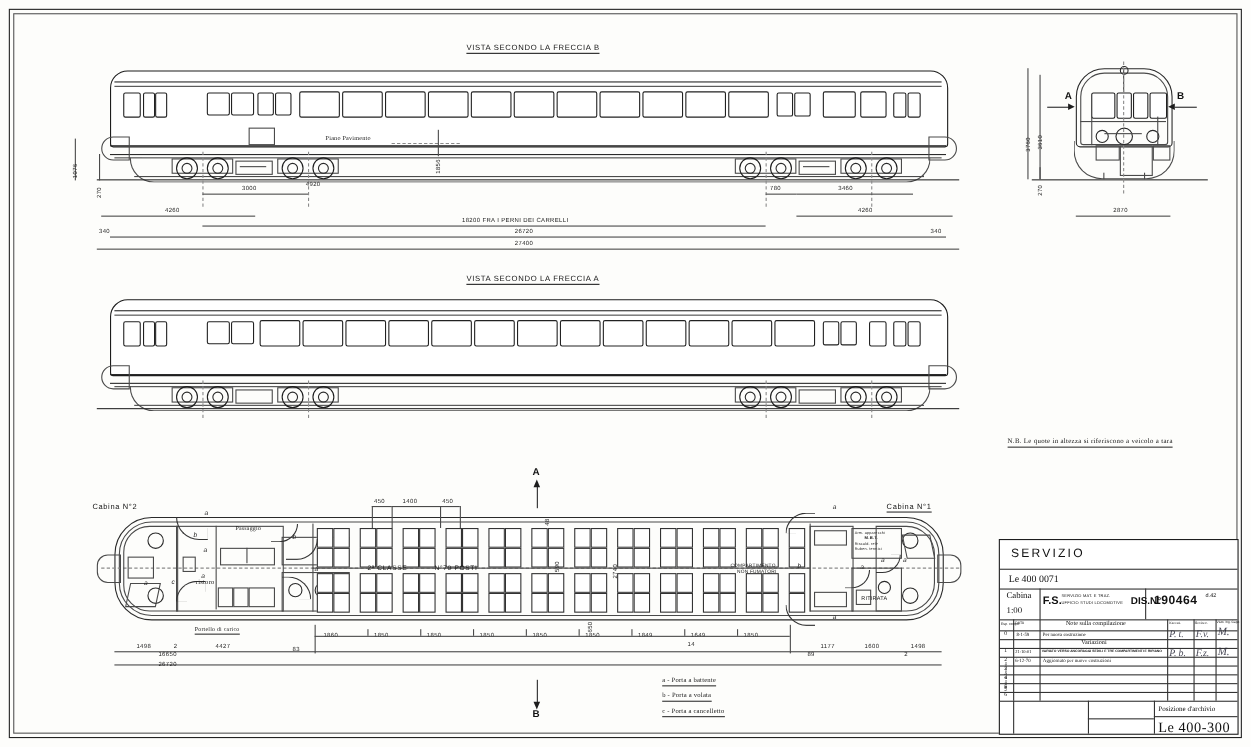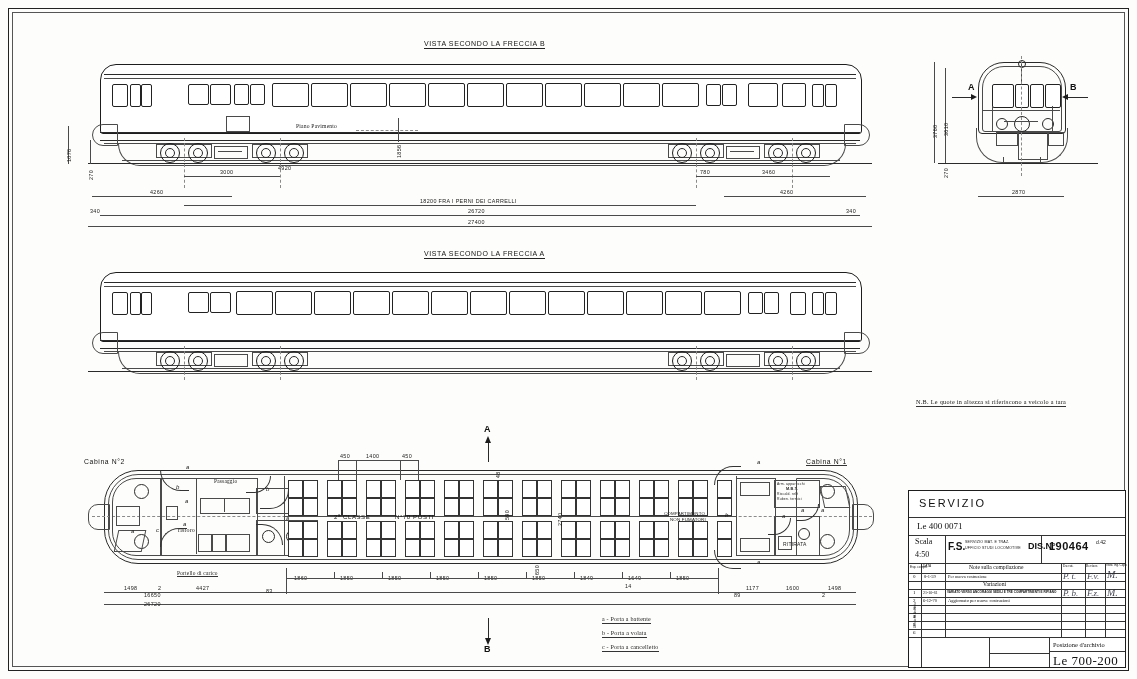--- a/index.html
+++ b/index.html
@@ -591,22 +591,22 @@
 
     <div class="cell bl" style="left:12px;top:146px;width:0;height:30px;"></div>
     <div class="cell bl" style="left:80px;top:146px;width:0;height:30px;"></div>
     <div class="cell bl" style="left:140px;top:146px;width:0;height:30px;"></div>
     <div class="cell bt" style="left:140px;top:160px;width:76px;height:0;"></div>
     <div class="cell bt" style="left:80px;top:162px;width:60px;height:0;"></div>
 
     <div class="tbtxt" style="left:10px;top:6px;font-size:11px;letter-spacing:2px;">SERVIZIO</div>
     <div class="tbtxt hand" style="left:8px;top:30px;font-size:9px;">Le 400 0071</div>
 
-    <div class="tbtxt hand" style="left:6px;top:46px;font-size:8px;">Scala</div>
-    <div class="tbtxt hand" style="left:6px;top:59px;font-size:8px;">4:50</div>
+    <div class="tbtxt hand" style="left:6px;top:46px;font-size:8px;">Cabina</div>
+    <div class="tbtxt hand" style="left:6px;top:59px;font-size:8px;">1:00</div>
     <div class="tbtxt" style="left:39px;top:50px;font-size:10px;font-weight:bold;">F.S.</div>
     <div class="tbtxt" style="left:56px;top:49px;font-size:3.6px;letter-spacing:.2px;">SERVIZIO  MAT. E  TRAZ.</div>
     <div class="tbtxt" style="left:56px;top:55px;font-size:3.6px;letter-spacing:.2px;">UFFICIO  STUDI  LOCOMOTIVE</div>
     <div class="tbtxt" style="left:119px;top:50px;font-size:9px;font-weight:bold;">DIS.N°</div>
     <div class="tbtxt" style="left:140px;top:49px;font-size:11px;font-weight:bold;letter-spacing:.5px;">190464</div>
     <div class="tbtxt" style="left:187px;top:48px;font-size:5px;">d.42</div>
 
     <div class="tbtxt" style="left:1px;top:74px;font-size:3.2px;">Esp. compil.</div>
     <div class="tbtxt" style="left:14px;top:73px;font-size:3.2px;">DATA</div>
     <div class="tbtxt hand" style="left:60px;top:73px;font-size:5.6px;">Note sulla compilazione</div>
@@ -632,16 +632,16 @@
     <div class="sig" style="left:154px;top:80px;font-size:9px;">P. t.</div>
     <div class="sig" style="left:178px;top:80px;font-size:9px;">F.v.</div>
     <div class="sig" style="left:198px;top:78px;font-size:10px;">M.</div>
     <div class="sig" style="left:154px;top:97px;font-size:9px;">P. b.</div>
     <div class="sig" style="left:178px;top:97px;font-size:9px;">F.z.</div>
     <div class="sig" style="left:198px;top:96px;font-size:10px;">M.</div>
 
     <div class="tbtxt" style="left:-7px;top:122px;font-size:3.4px;transform:rotate(-90deg);transform-origin:center;white-space:nowrap;">Ufficio di Archivio</div>
 
     <div class="tbtxt hand" style="left:144px;top:150px;font-size:6.4px;">Posizione d'archivio</div>
-    <div class="tbtxt hand" style="left:144px;top:162px;font-size:13px;letter-spacing:.5px;">Le 700-200</div>
+    <div class="tbtxt hand" style="left:144px;top:162px;font-size:13px;letter-spacing:.5px;">Le 400-300</div>
   </div>
 
 </div>
 
 </body></html>

